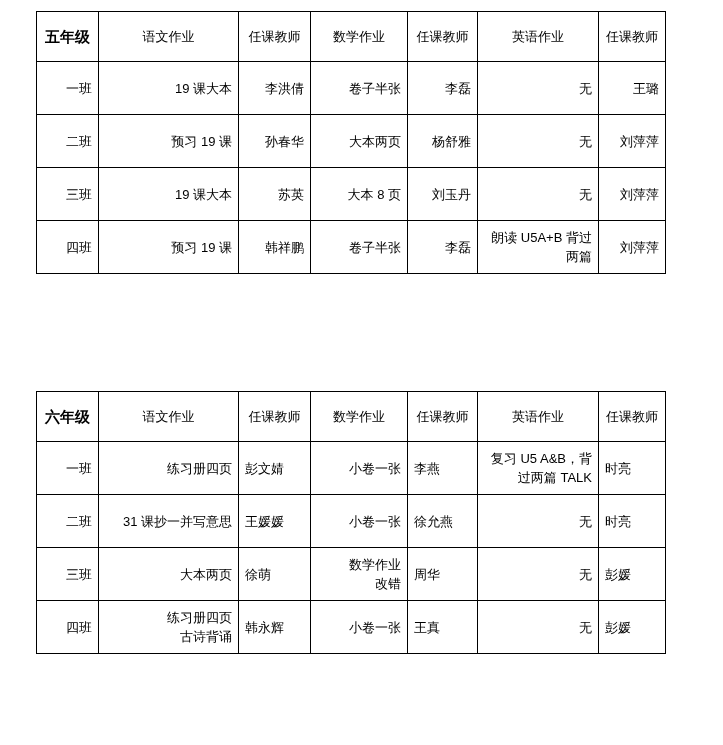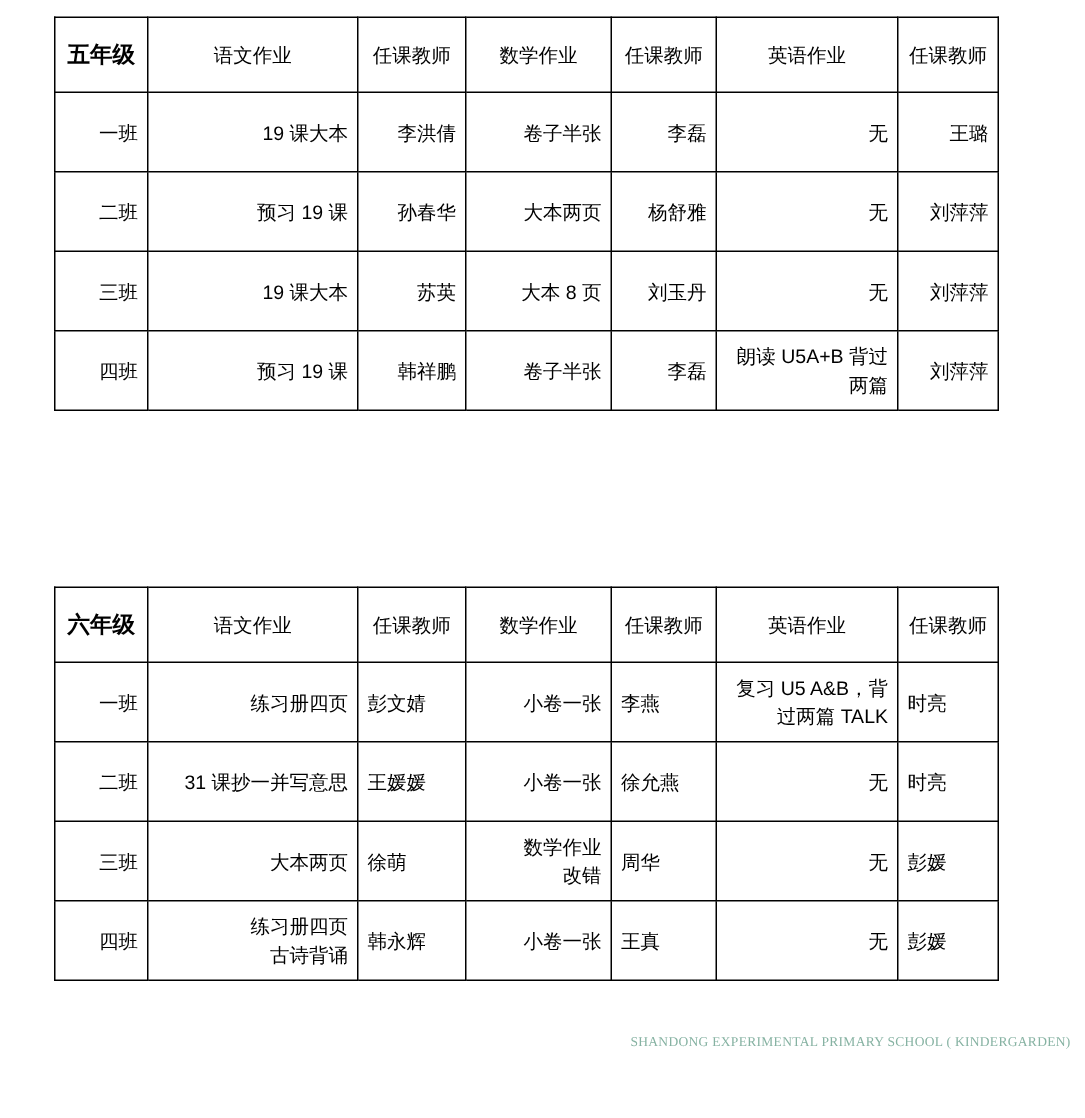--- a/index.html
+++ b/index.html
@@ -198,14 +198,13 @@
       <td class="teacher">韩永辉</td>
       <td class="work">小卷一张</td>
       <td class="teacher">王真</td>
       <td class="work">无</td>
       <td class="teacher">彭媛</td>
     </tr>
   </tbody>
 </table>
 
 <div class="logo">
-  <div class="logo-en">SHANDONG EXPERIMENTAL PRIMARY SCHOOL ( KINDERGARDEN)</div>
 </div>
 
 </body></html>

